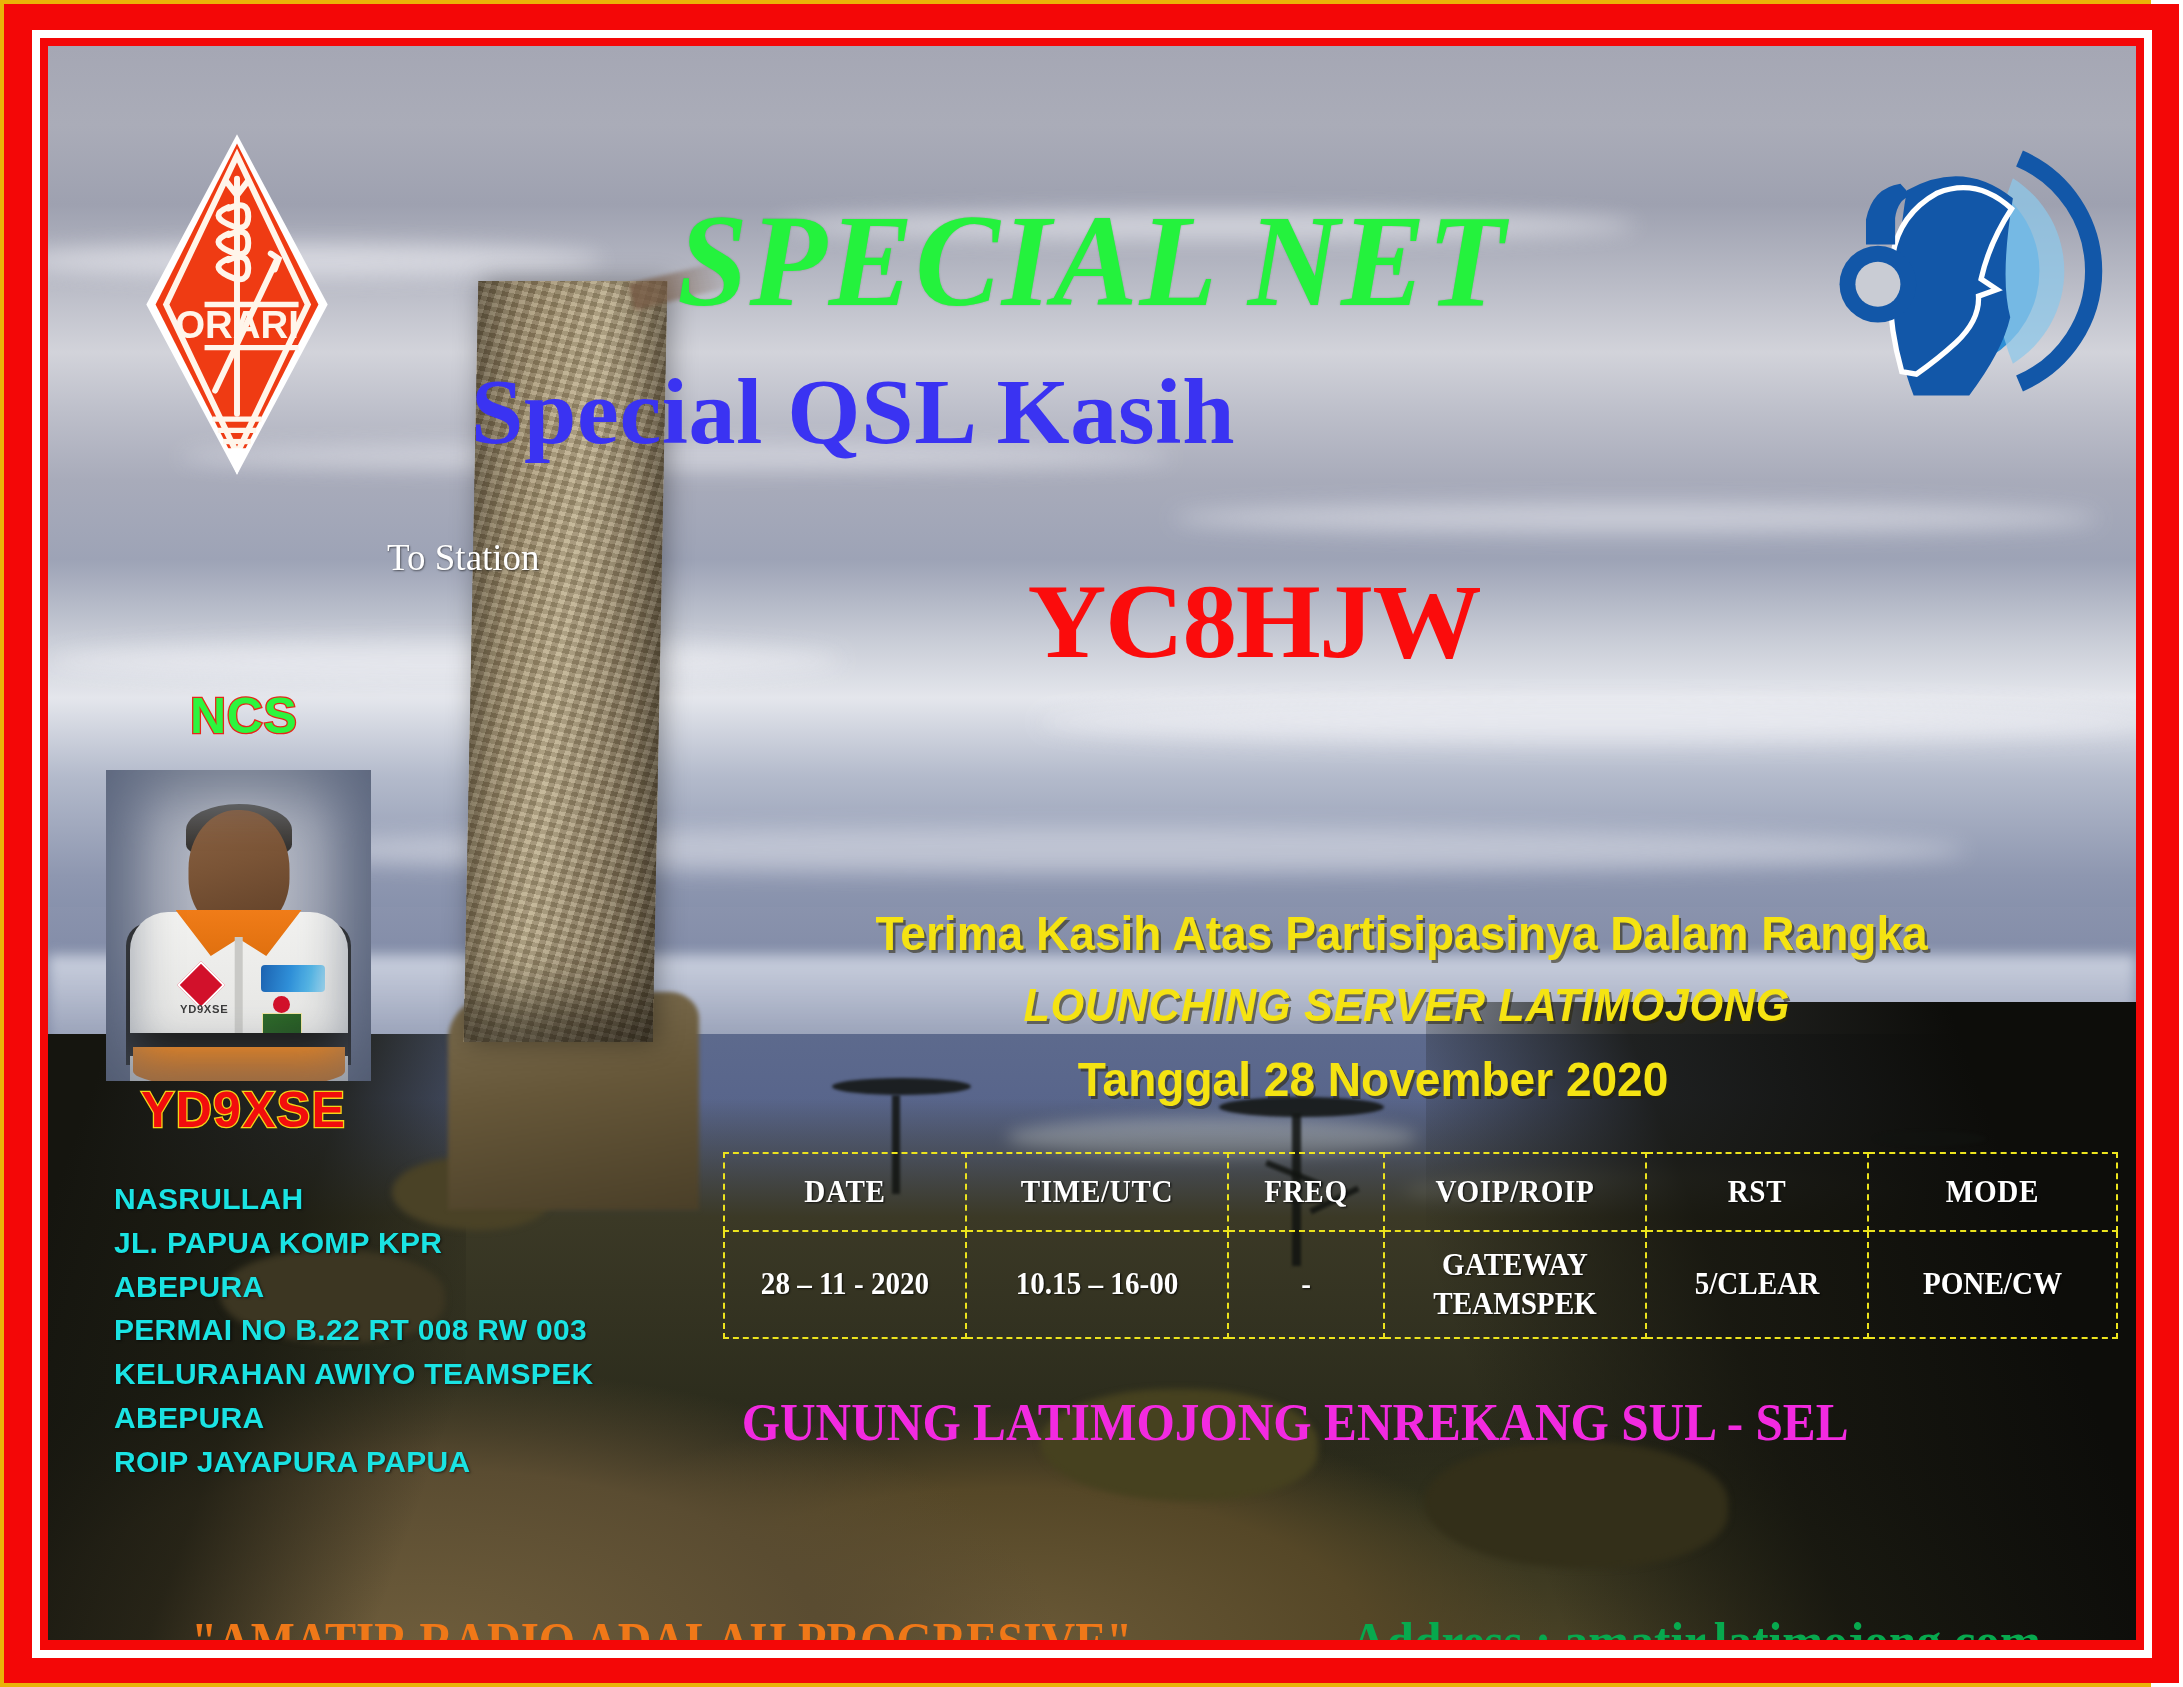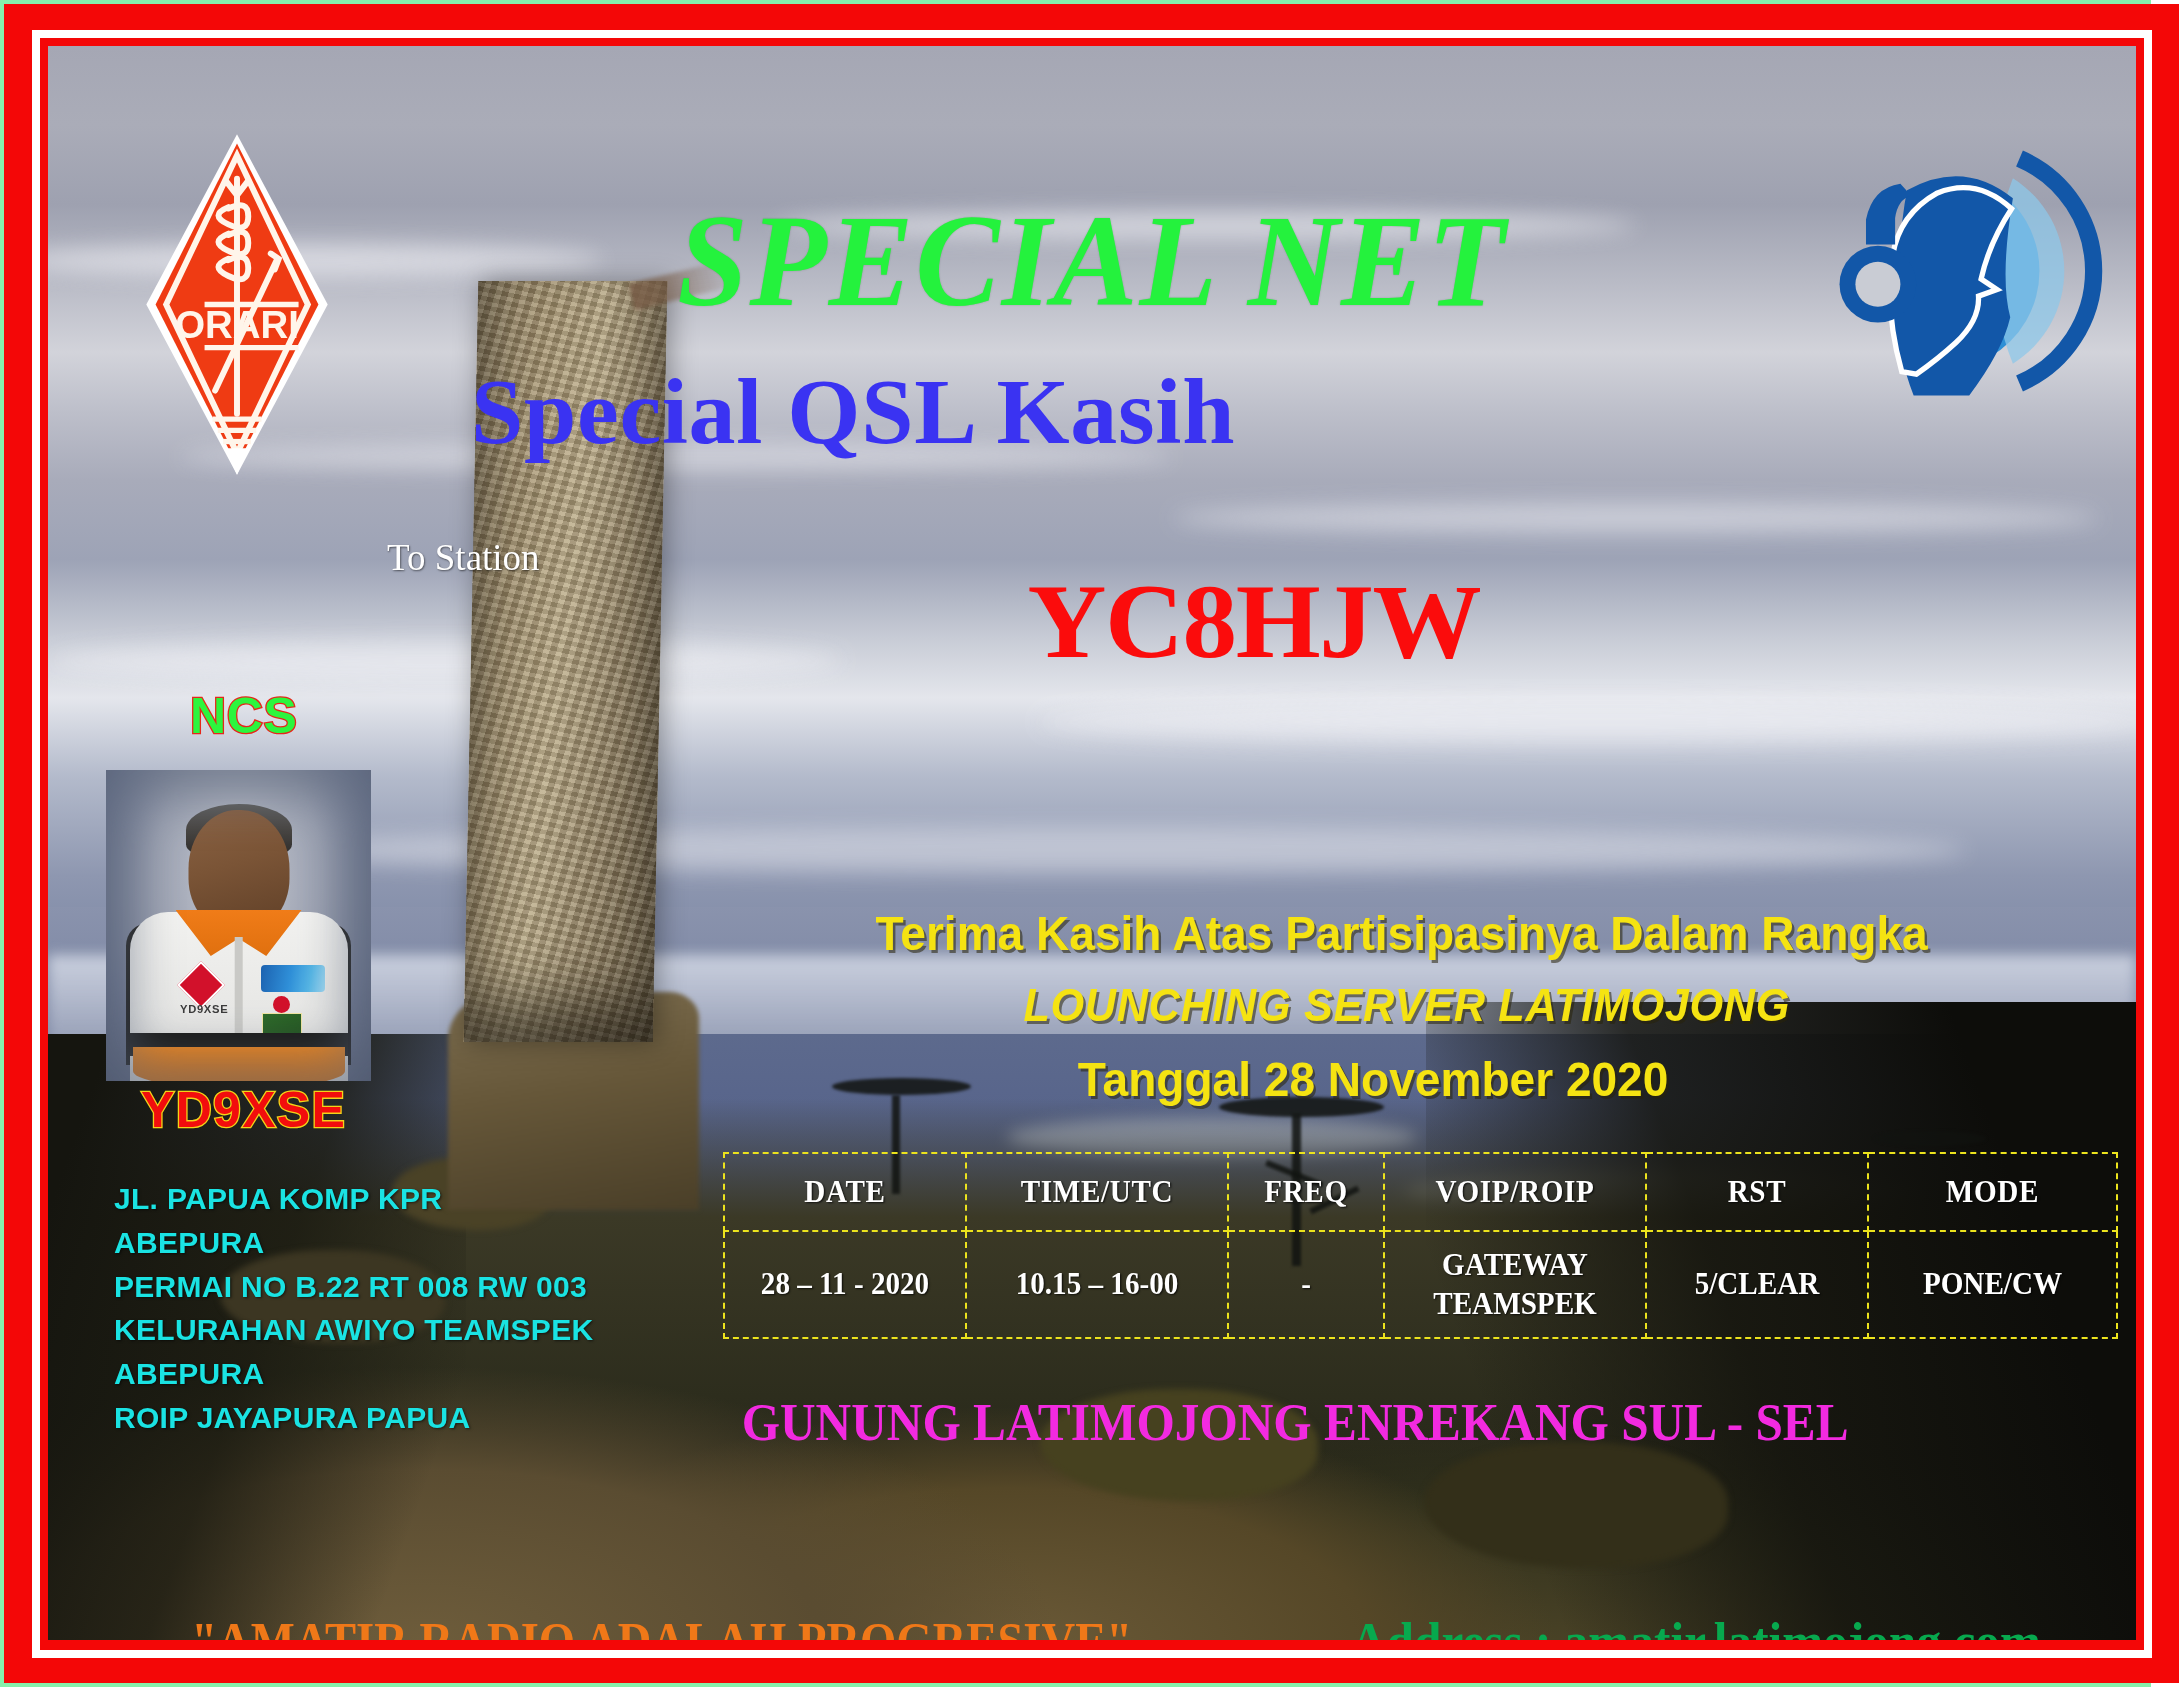--- a/index.html
+++ b/index.html
@@ -1,21 +1,21 @@
 <!DOCTYPE html>
 <html style="font-size:10.6px"><head>
 <meta charset="utf-8">
 <style>
   html,body{margin:0;padding:0;background:#ffffff;}
   body{width:2183px;height:1687px;overflow:hidden;font-family:"Liberation Sans",sans-serif;}
 
   
   #card{
     position:relative;width:2151px;height:1687px;box-sizing:border-box;
-    background:#86efac;
+    background:#eab308;
   }
   .frame-outer{
     position:absolute;left:4px;top:4px;width:2175px;height:1679px;box-sizing:border-box;
     background:#f40707;
   }
   .frame-white{
     position:absolute;left:32px;top:30px;width:2120px;height:1628px;box-sizing:border-box;
     background:#ffffff;
   }
   .frame-inner-red{
@@ -394,20 +394,21 @@
 
     <div id="ncs" class="t">NCS</div>
 
     <div id="yd9xse" class="t">YD9XSE</div>
 
     <div id="thanks1" class="t ylw">Terima Kasih Atas Partisipasinya Dalam Rangka</div>
     <div id="thanks2" class="t ylw">LOUNCHING SERVER LATIMOJONG</div>
     <div id="thanks3" class="t ylw">Tanggal  28  November  2020</div>
 
     <div id="addr-block">
+      <div>NASRULLAH</div>
       <div>JL. PAPUA KOMP KPR</div>
       <div>ABEPURA</div>
       <div>PERMAI NO B.22 RT 008 RW 003</div>
       <div>KELURAHAN AWIYO TEAMSPEK</div>
       <div>ABEPURA</div>
       <div>ROIP JAYAPURA PAPUA</div>
     </div>
 
     <table id="qso-table">
       <thead>

